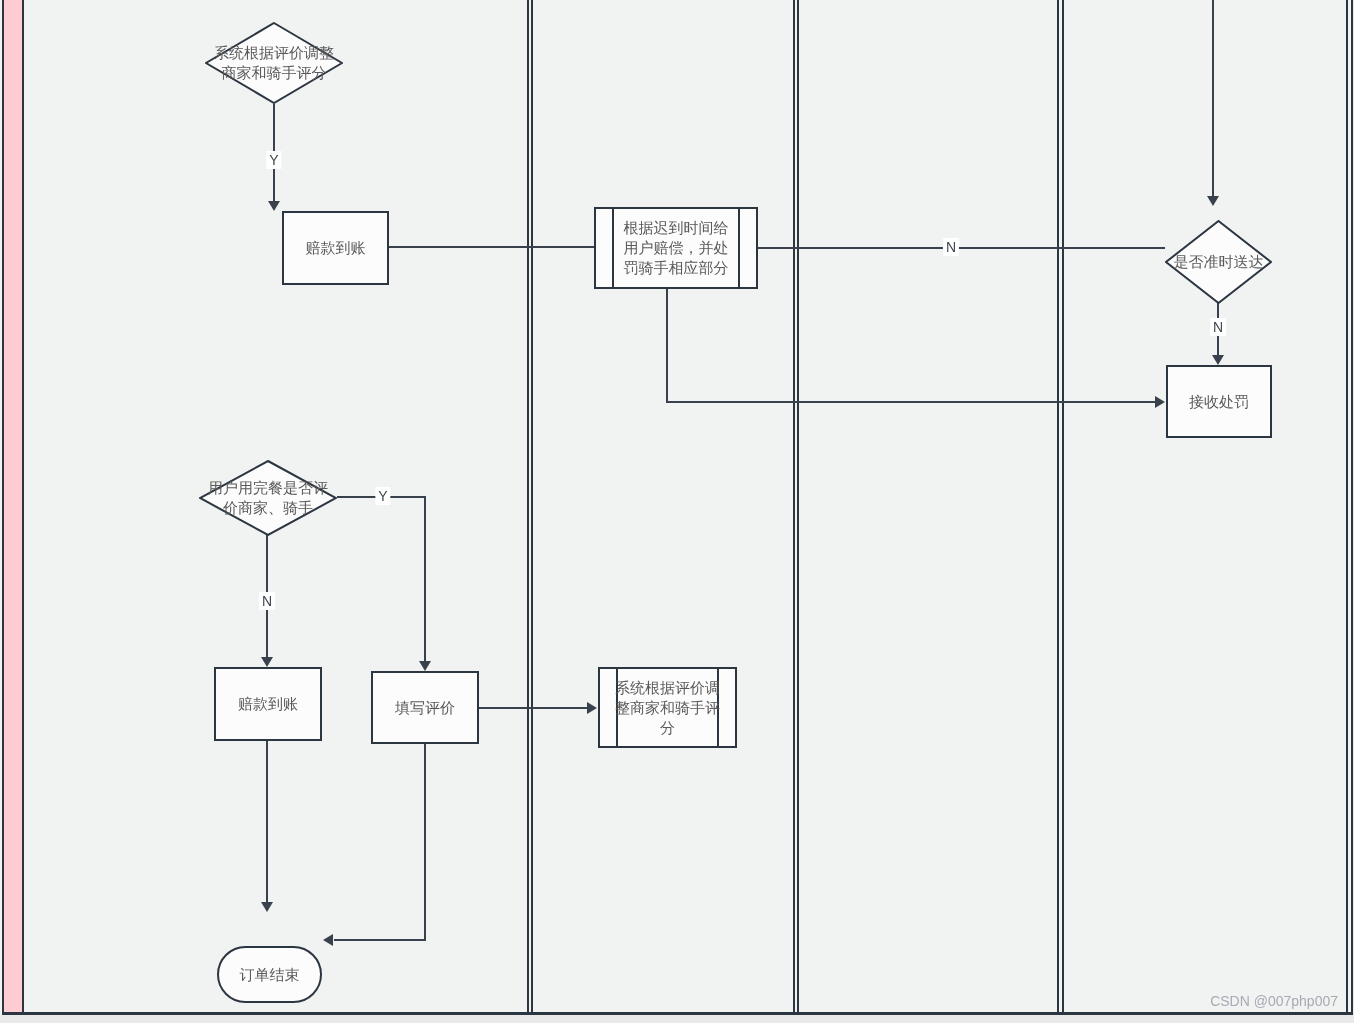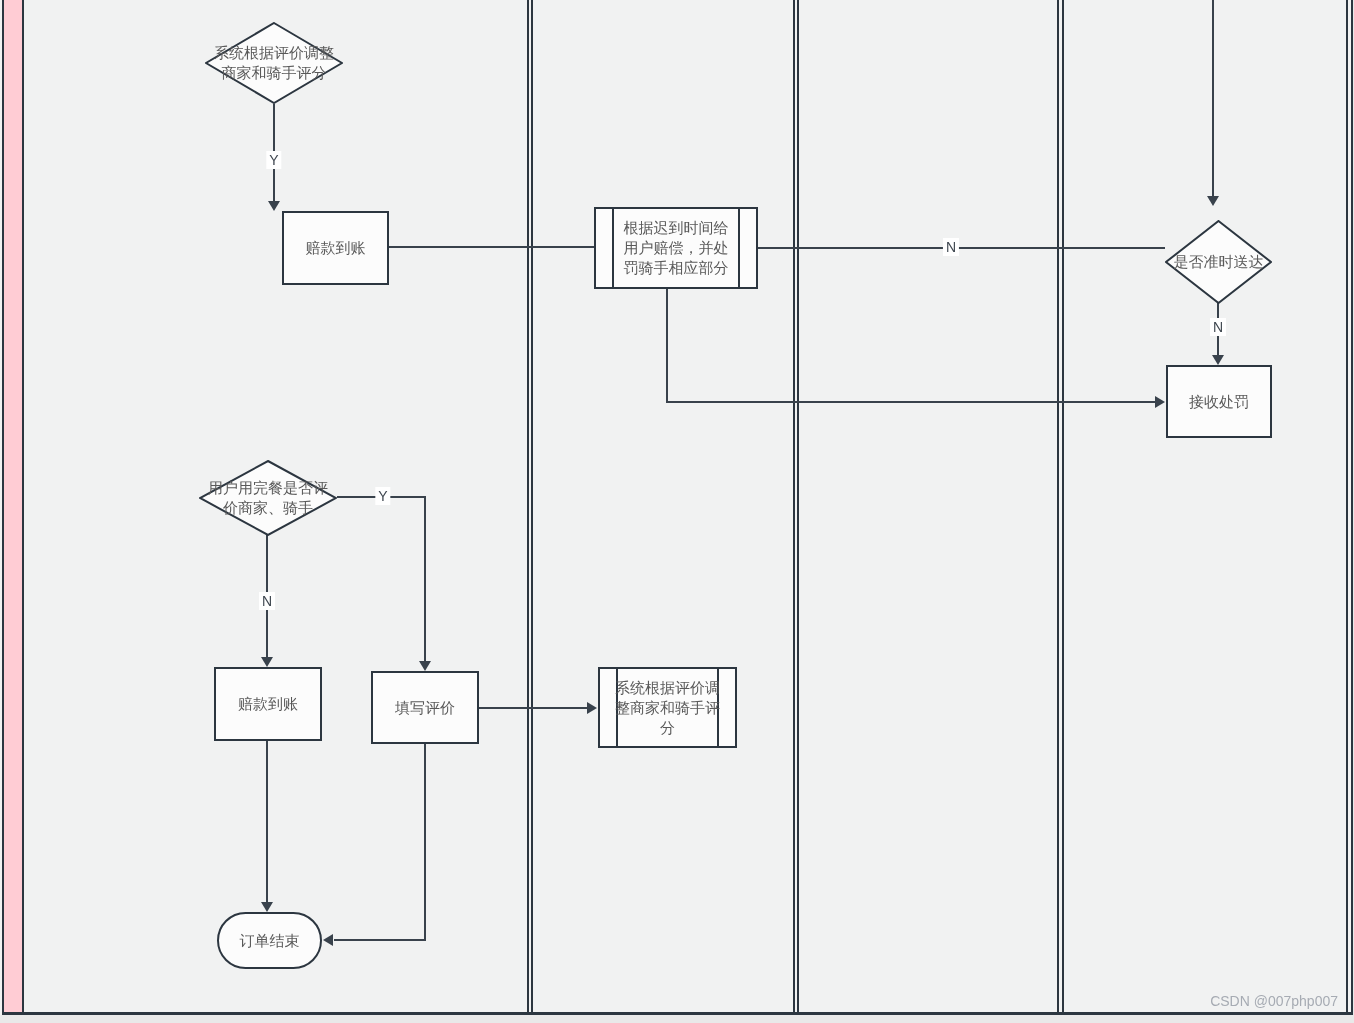--- a/index.html
+++ b/index.html
@@ -30,21 +30,21 @@
   .hl{position:absolute;height:2px;background:var(--line);}
   .arrow{position:absolute;width:0;height:0;}
   .a-down{border-left:6px solid transparent;border-right:6px solid transparent;border-top:10px solid var(--line);}
   .a-left{border-top:6px solid transparent;border-bottom:6px solid transparent;border-right:10px solid var(--line);}
   .a-right{border-top:6px solid transparent;border-bottom:6px solid transparent;border-left:10px solid var(--line);}
 
   .node{position:absolute;}
   .rect{background:var(--fill);border:2px solid var(--border);
     display:flex;align-items:center;justify-content:center;}
   .stadium{background:var(--fill);border:2px solid var(--border);border-radius:29px;
-    display:flex;align-items:center;justify-content:center;}
+    display:flex;align-items:center;justify-content:center;margin-top:34px;}
   .predef{background:var(--fill);border:2px solid var(--border);}
   .predef .bar-l,.predef .bar-r{position:absolute;top:0;bottom:0;width:2px;background:var(--border);}
   .predef .bar-l{left:16px;}
   .predef .bar-r{right:16px;}
   .predef .lbl{position:absolute;left:50%;top:50%;transform:translate(-50%,-50%);width:108px;}
 
   .node-label{font-size:15px;line-height:20px;color:var(--text);text-align:center;}
   .diamond svg{position:absolute;left:0;top:0;}
   .diamond .lbl{position:absolute;left:50%;top:50%;transform:translate(-50%,-50%);width:132px;}
 

